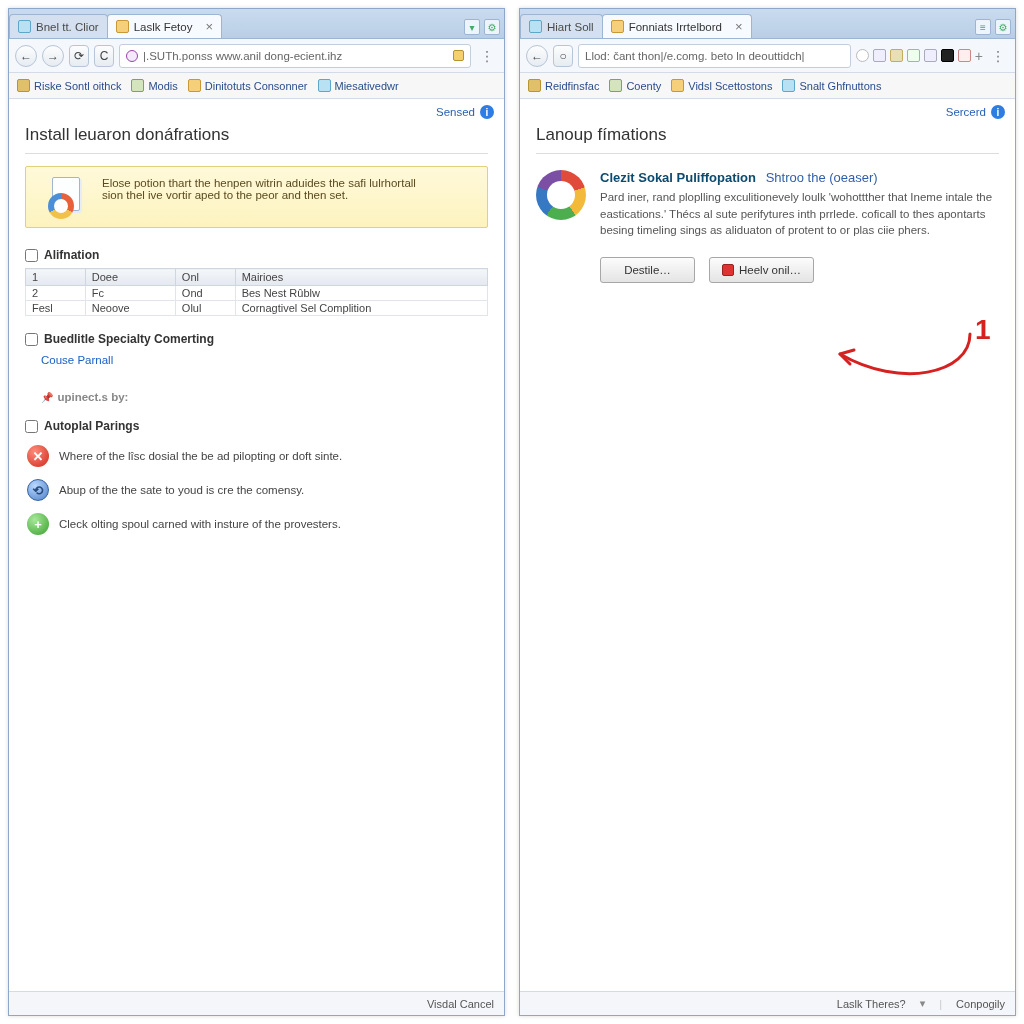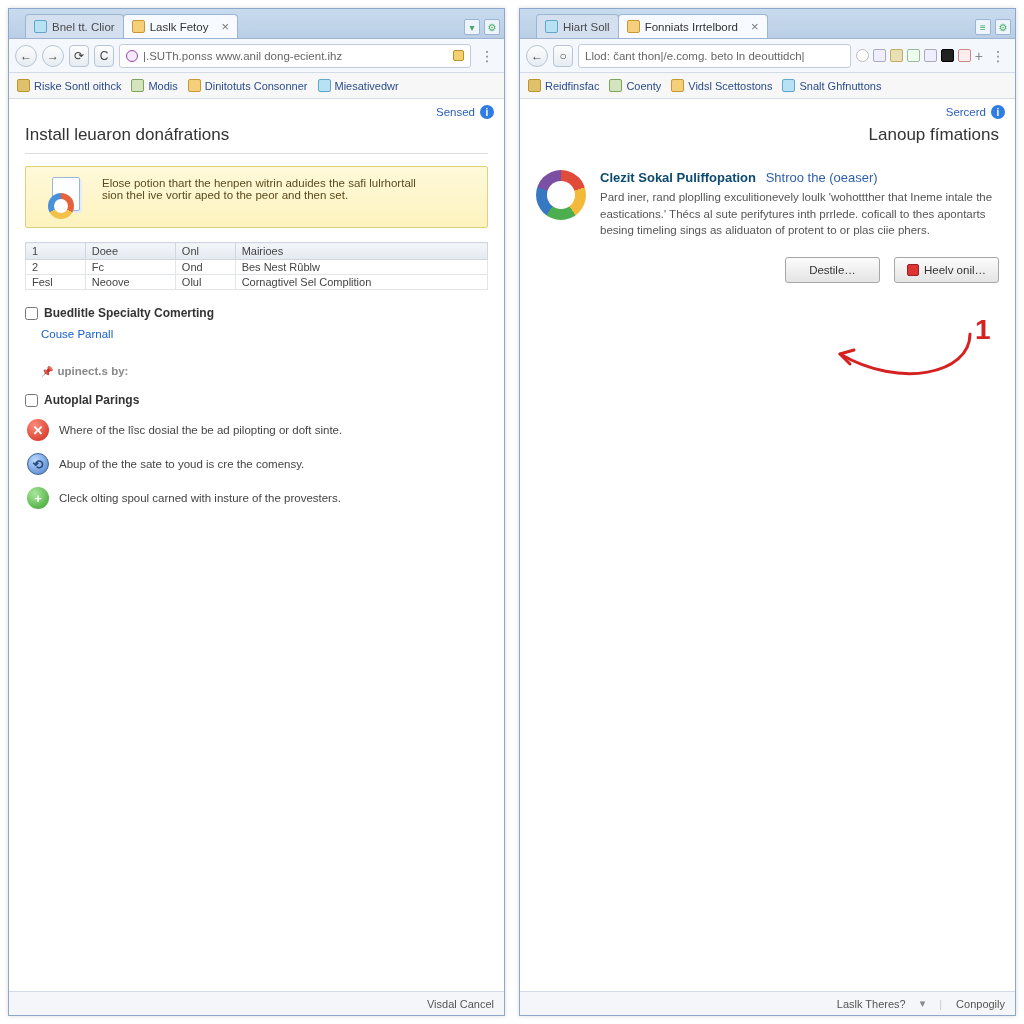--- a/index.html
+++ b/index.html
@@ -24,21 +24,21 @@
     min-width: 0;
     position: relative;
   }
   
   .tabstrip {
     background: linear-gradient(#c9dbee, #b9cee6);
     border-bottom: 1px solid #9cb5d3;
     display: flex;
     align-items: flex-end;
     height: 30px;
-    padding: 4px 4px 0 16px;
+    padding: 4px 4px 0 0;
     gap: 0;
   }
   .tab {
     background: #e6eef7;
     border: 1px solid #9cb5d3;
     border-bottom: none;
     border-radius: 4px 4px 0 0;
     height: 24px;
     padding: 0 8px;
     display: flex;
@@ -297,20 +297,24 @@
       <div class="nicon">
         <div class="doc"></div>
           <div class="ring"></div>
       </div>
       <div>
         <div>Elose potion thart the henpen witrin aduides the safi lulrhortall</div>
         <div>sion thel ive vortir aped to the peor and then set.</div>
       </div>
     </div>
 
+    <div class="chkhdr">
+      <input type="checkbox" style="">
+      <span>Alifnation</span>
+    </div>
     <table class="mini">
       <tbody>
           <tr>
         <th>1</th>
         <th>Doee</th>
         <th>Onl</th>
         <th>Mairioes</th>
       </tr>
       <tr>
         <td>2</td>
@@ -416,21 +420,21 @@
         <span class="bmicon b4"></span>
         <span>Snalt Ghfnuttons</span>
       </div>
   </div>
 
   <div class="topinfo">
     <span>Sercerd</span>
     <span class="info-i">i</span>
   </div>
 
-  <div class="content" style="position:relative;align-items:flex-end;">
+  <div class="content" style="position:relative;">
     <h1 class="page-title">Lanoup fímations</h1>
     <hr class="sep">
 
     <div class="rt-body">
       <div class="rt-logo"></div>
       <div class="rt-text">
         <div class="hdr">
           <b>Clezit Sokal Puliffopation</b>
           <a style="color:#2f5fab;">Shtroo the (oeaser)</a>
         </div>

